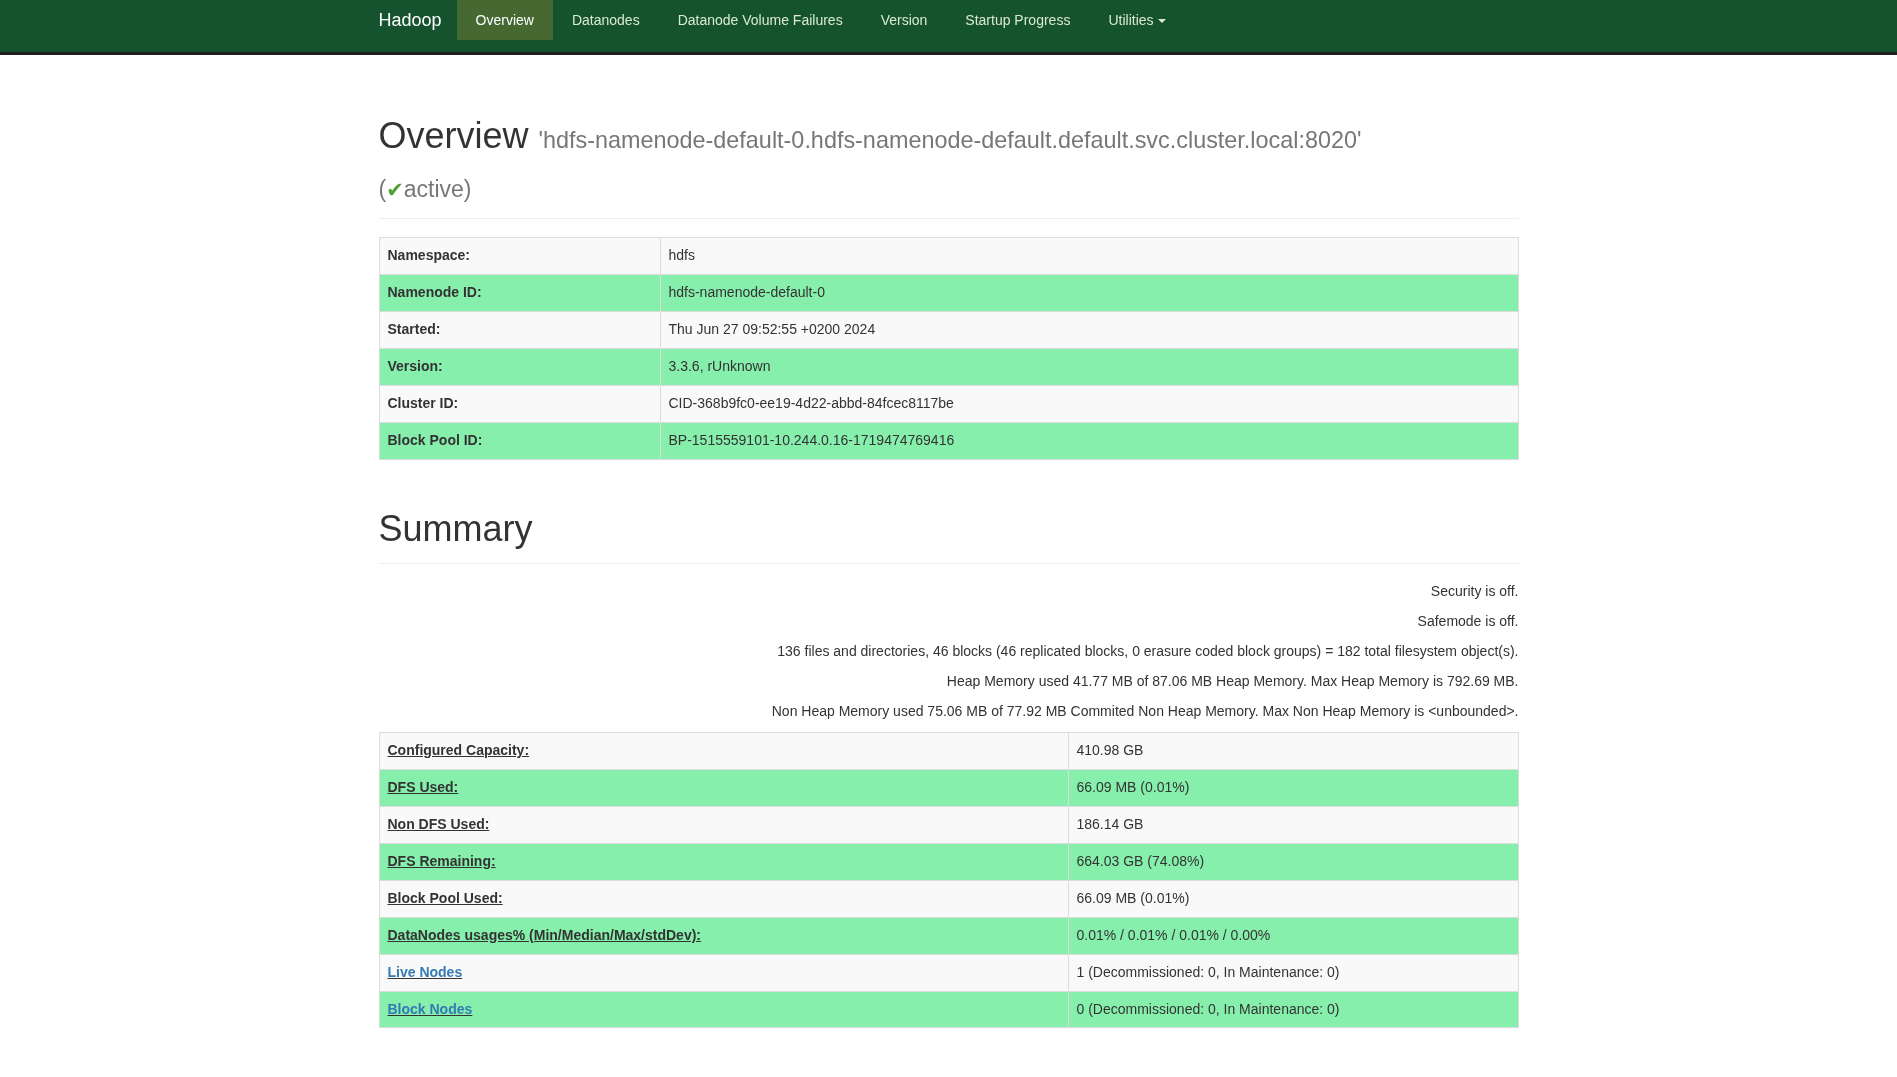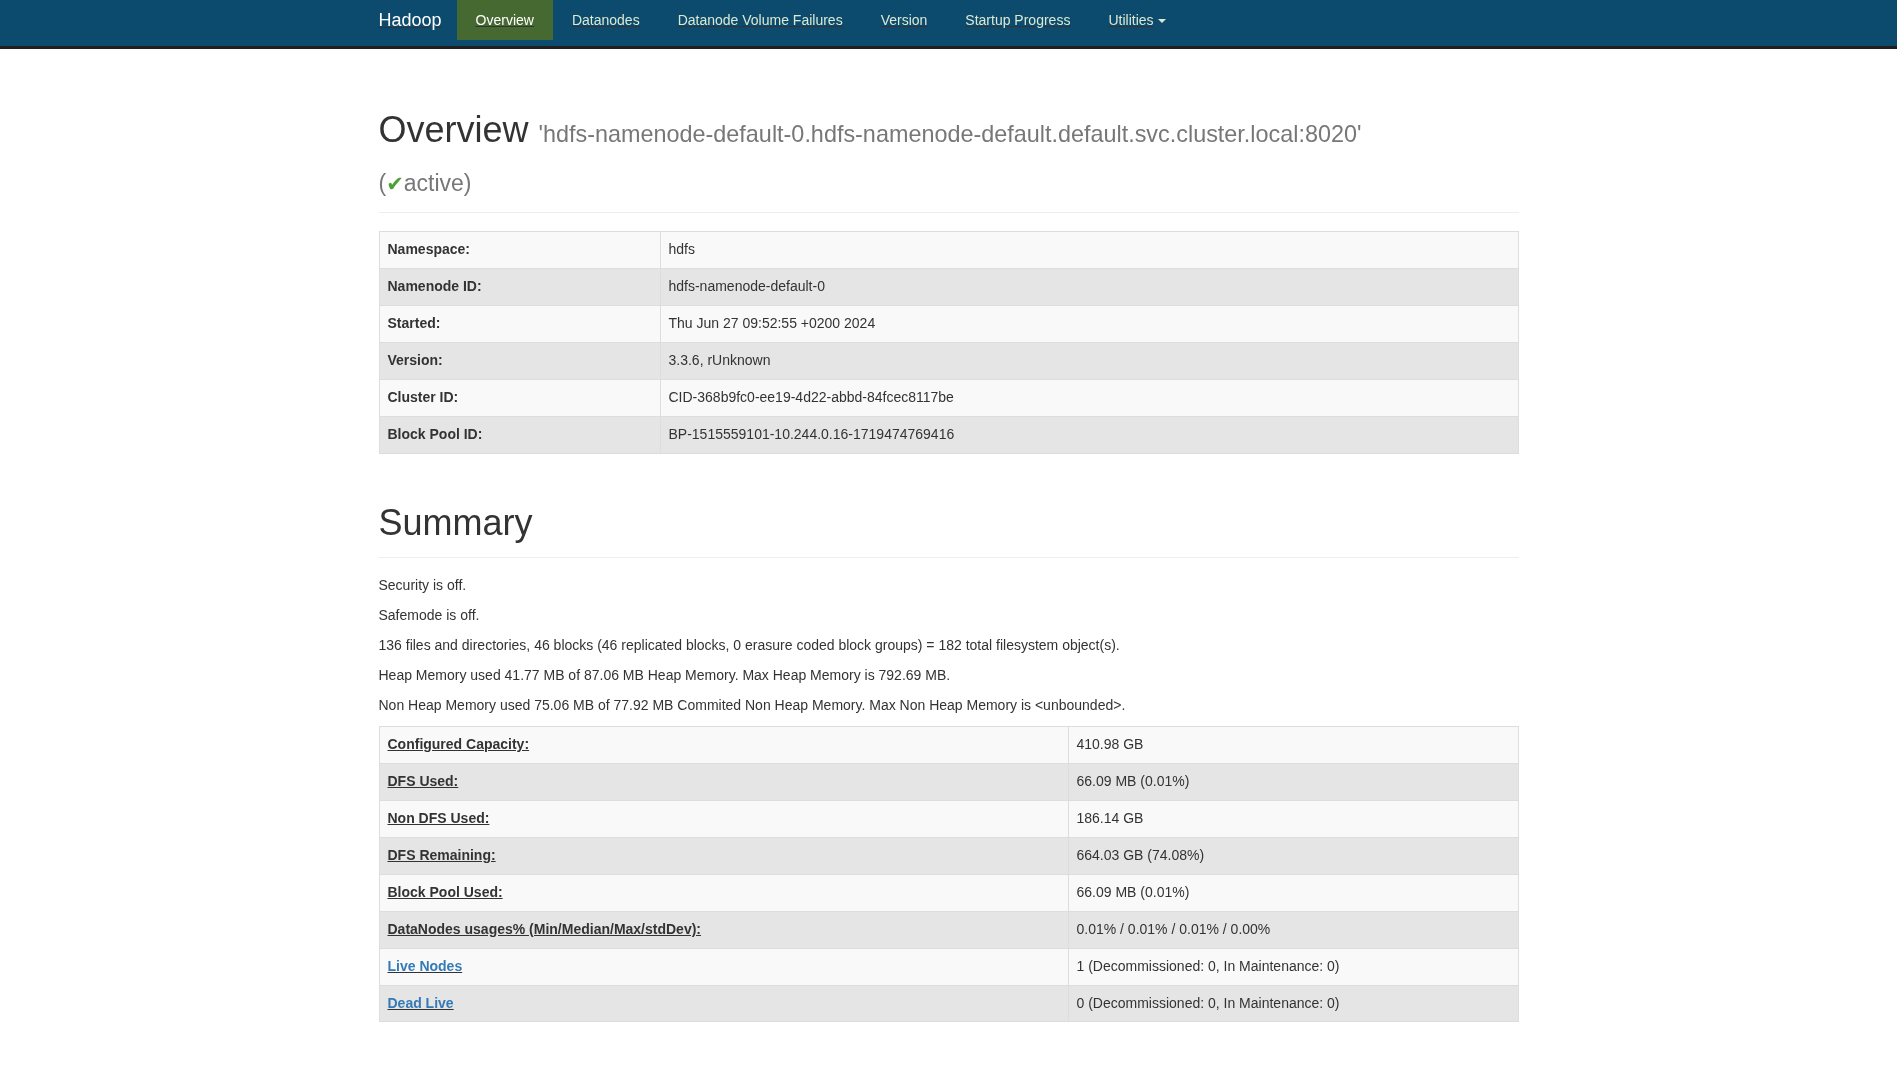--- a/index.html
+++ b/index.html
@@ -6,24 +6,23 @@
   html,body { margin:0; padding:0; }
   body {
     width: 1897px; height: 1077px; overflow: hidden;
     background: #fff; color: #333;
     font-family: "Liberation Sans", sans-serif;
     font-size: 14px; line-height: 1.42857;
   }
 
   
   .navbar {
-    width: 100%; height: 49px;
-    background: #0c4a6e;
+    width: 100%; height: 55px;
+    background: #14532d;
     border-bottom: 3px solid #1f1f1f;
-    text-decoration: underline;
   }
   .nav-container {
     width: 1170px; margin: 0 auto; padding: 0 15px;
     display: flex; align-items: stretch; height: 40px;
   }
   .navbar-brand {
     color: #ffffff; font-size: 18px; line-height: 40px;
     padding: 0 15px 0 0; text-decoration: none; white-space: nowrap;
   }
   .navbar-nav { display: flex; margin: 0; padding: 0; list-style: none; }
@@ -55,38 +54,38 @@
     color: #333;
   }
   h1 .subtitle { font-size: 65%; color: #777; font-weight: 400; }
   .status-line { font-size: 23px; color: #777; }
   .check-icon { color: #4da032; font-size: 21px; }
 
   
   table.info-table {
     width: 100%; border-collapse: collapse;
     border: 1px solid #ddd;
-    background: #e5e5e5;
+    background: #86efac;
   }
   table.info-table.t1 { margin-top: 18px; }
   table.info-table.t2 { margin-top: 2px; }
   table.info-table th, table.info-table td {
     padding: 8px; border: 1px solid #ddd;
     text-align: left; vertical-align: top;
     font-size: 14px; line-height: 1.42857;
   }
   table.info-table th { font-weight: 700; color: #333; }
   table.info-table tr:nth-child(odd) { background: #f9f9f9; }
   table.t1 th { width: 281px; }
   table.t2 th { width: 689px; text-decoration: underline; }
   table a { color: #337ab7; text-decoration: none; cursor: pointer; }
 
   
   .summary-text { margin-top: 18px; }
-  .summary-text p { margin: 0 0 10px 0; }
+  .summary-text p { margin: 0 0 10px 0; text-align: right; }
 </style>
 </head>
 <body>
 
 <nav class="navbar">
   <div class="nav-container">
     <a class="navbar-brand">Hadoop</a>
     <ul class="navbar-nav">
       <li class="active">
         <a>Overview</a>
@@ -186,19 +185,19 @@
       </tr>
       <tr>
         <th>DataNodes usages% (Min/Median/Max/stdDev):</th>
         <td>0.01% / 0.01% / 0.01% / 0.00%</td>
       </tr>
       <tr>
         <th><a>Live Nodes</a></th>
         <td>1 (Decommissioned: 0, In Maintenance: 0)</td>
       </tr>
       <tr>
-        <th><a>Dead Live</a></th>
+        <th><a>Block Nodes</a></th>
         <td>0 (Decommissioned: 0, In Maintenance: 0)</td>
       </tr>
     </tbody>
   </table>
 
 </div>
 
 </body></html>

